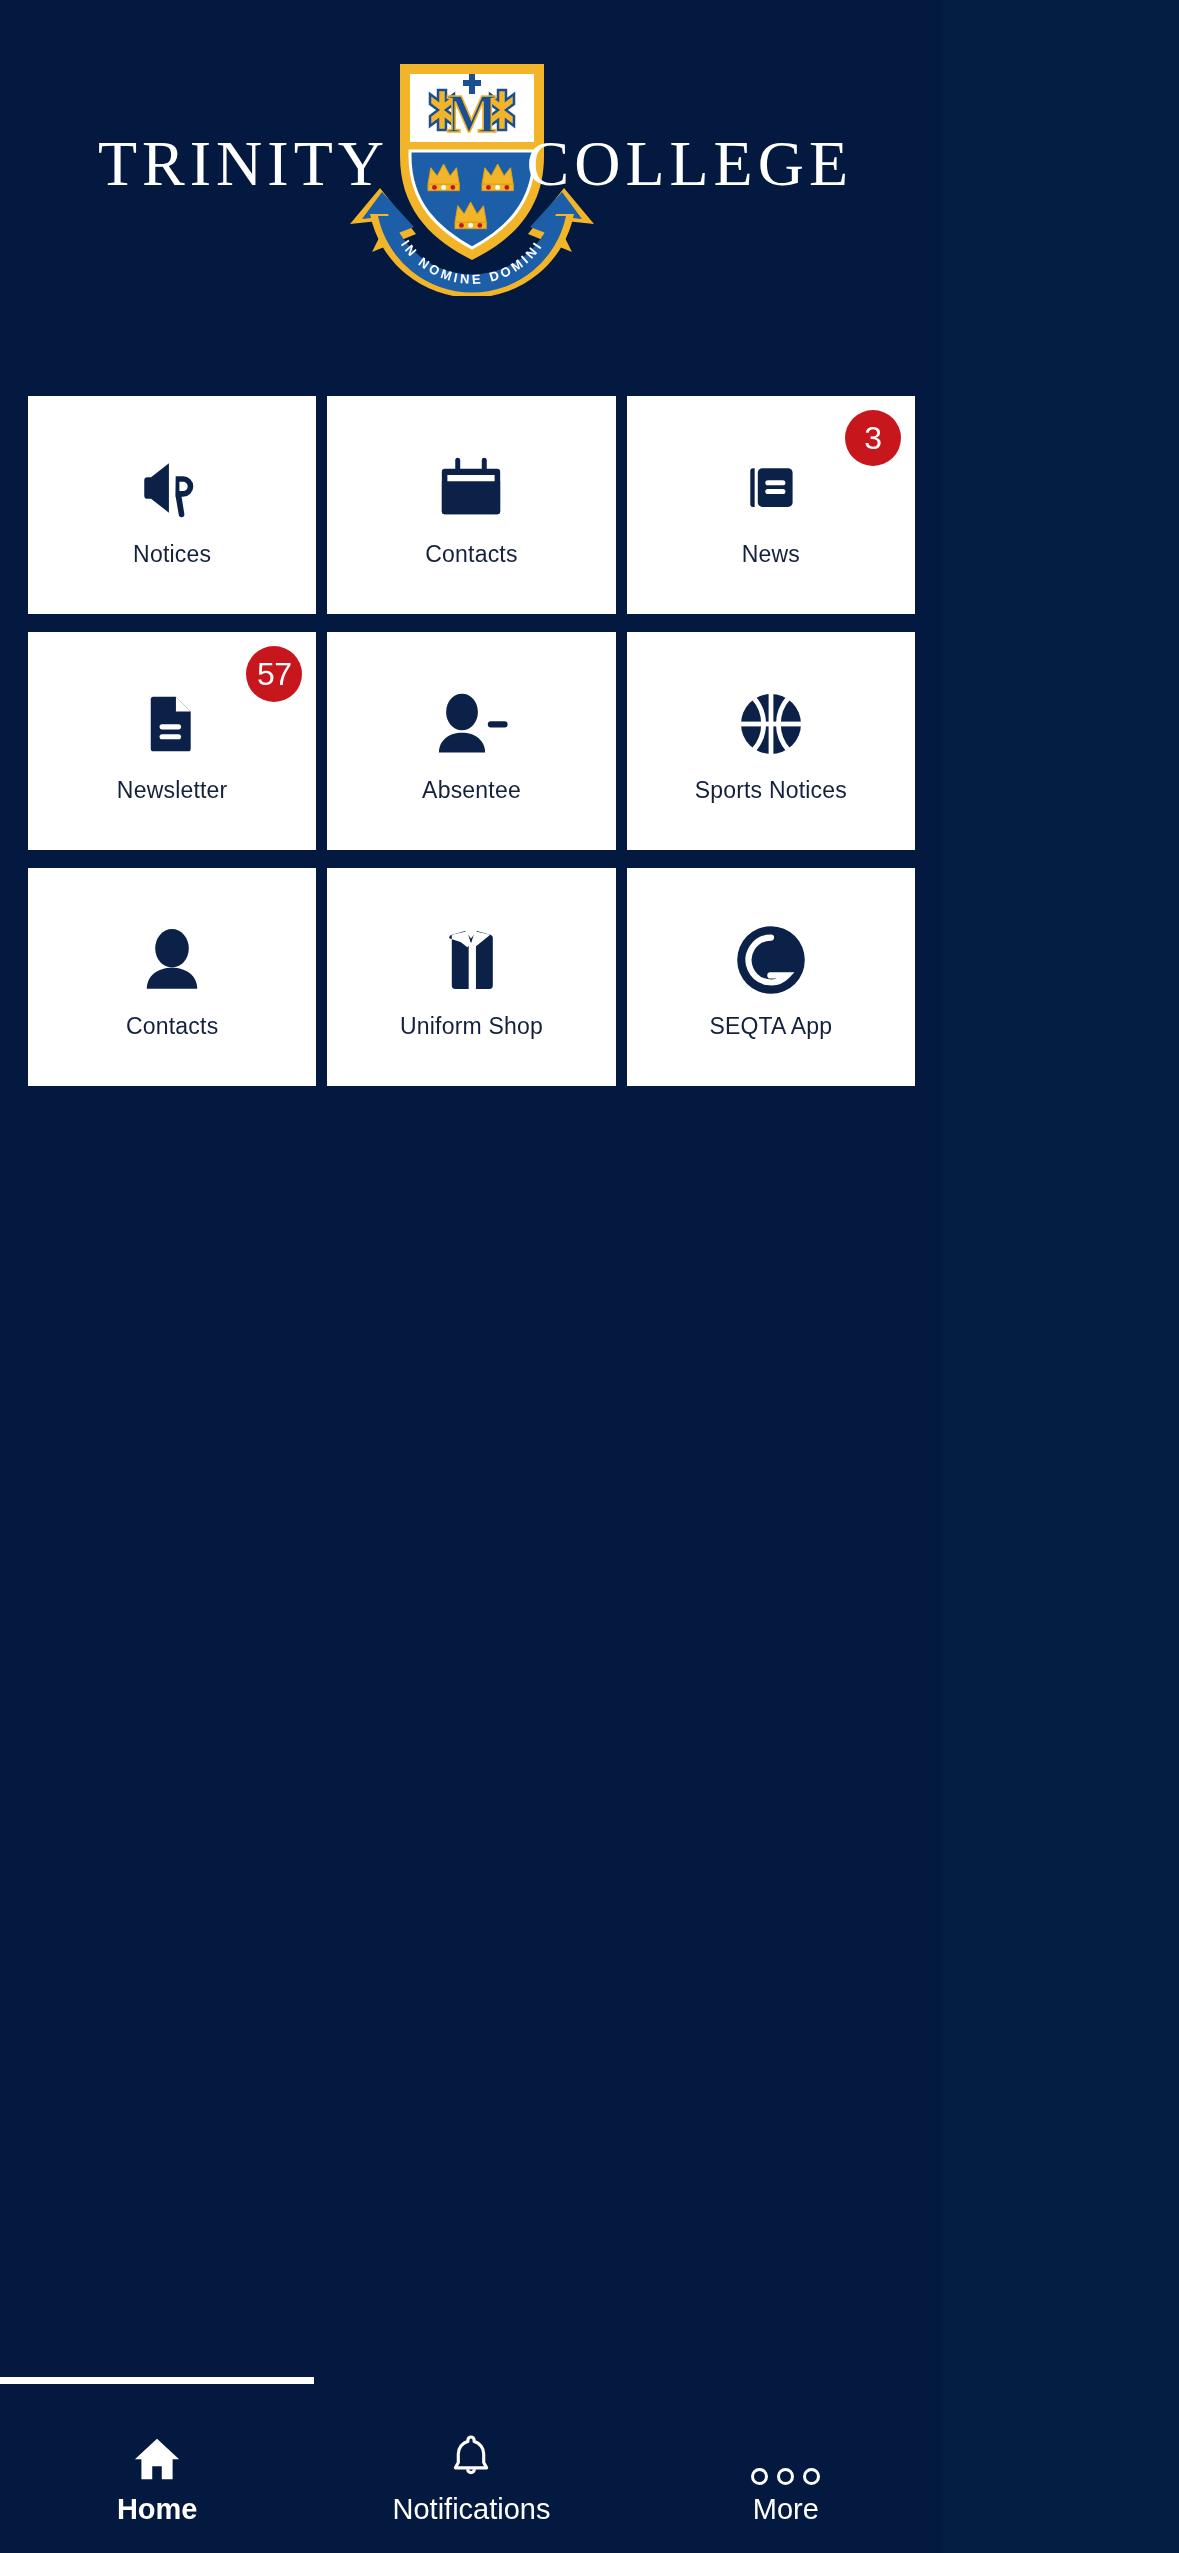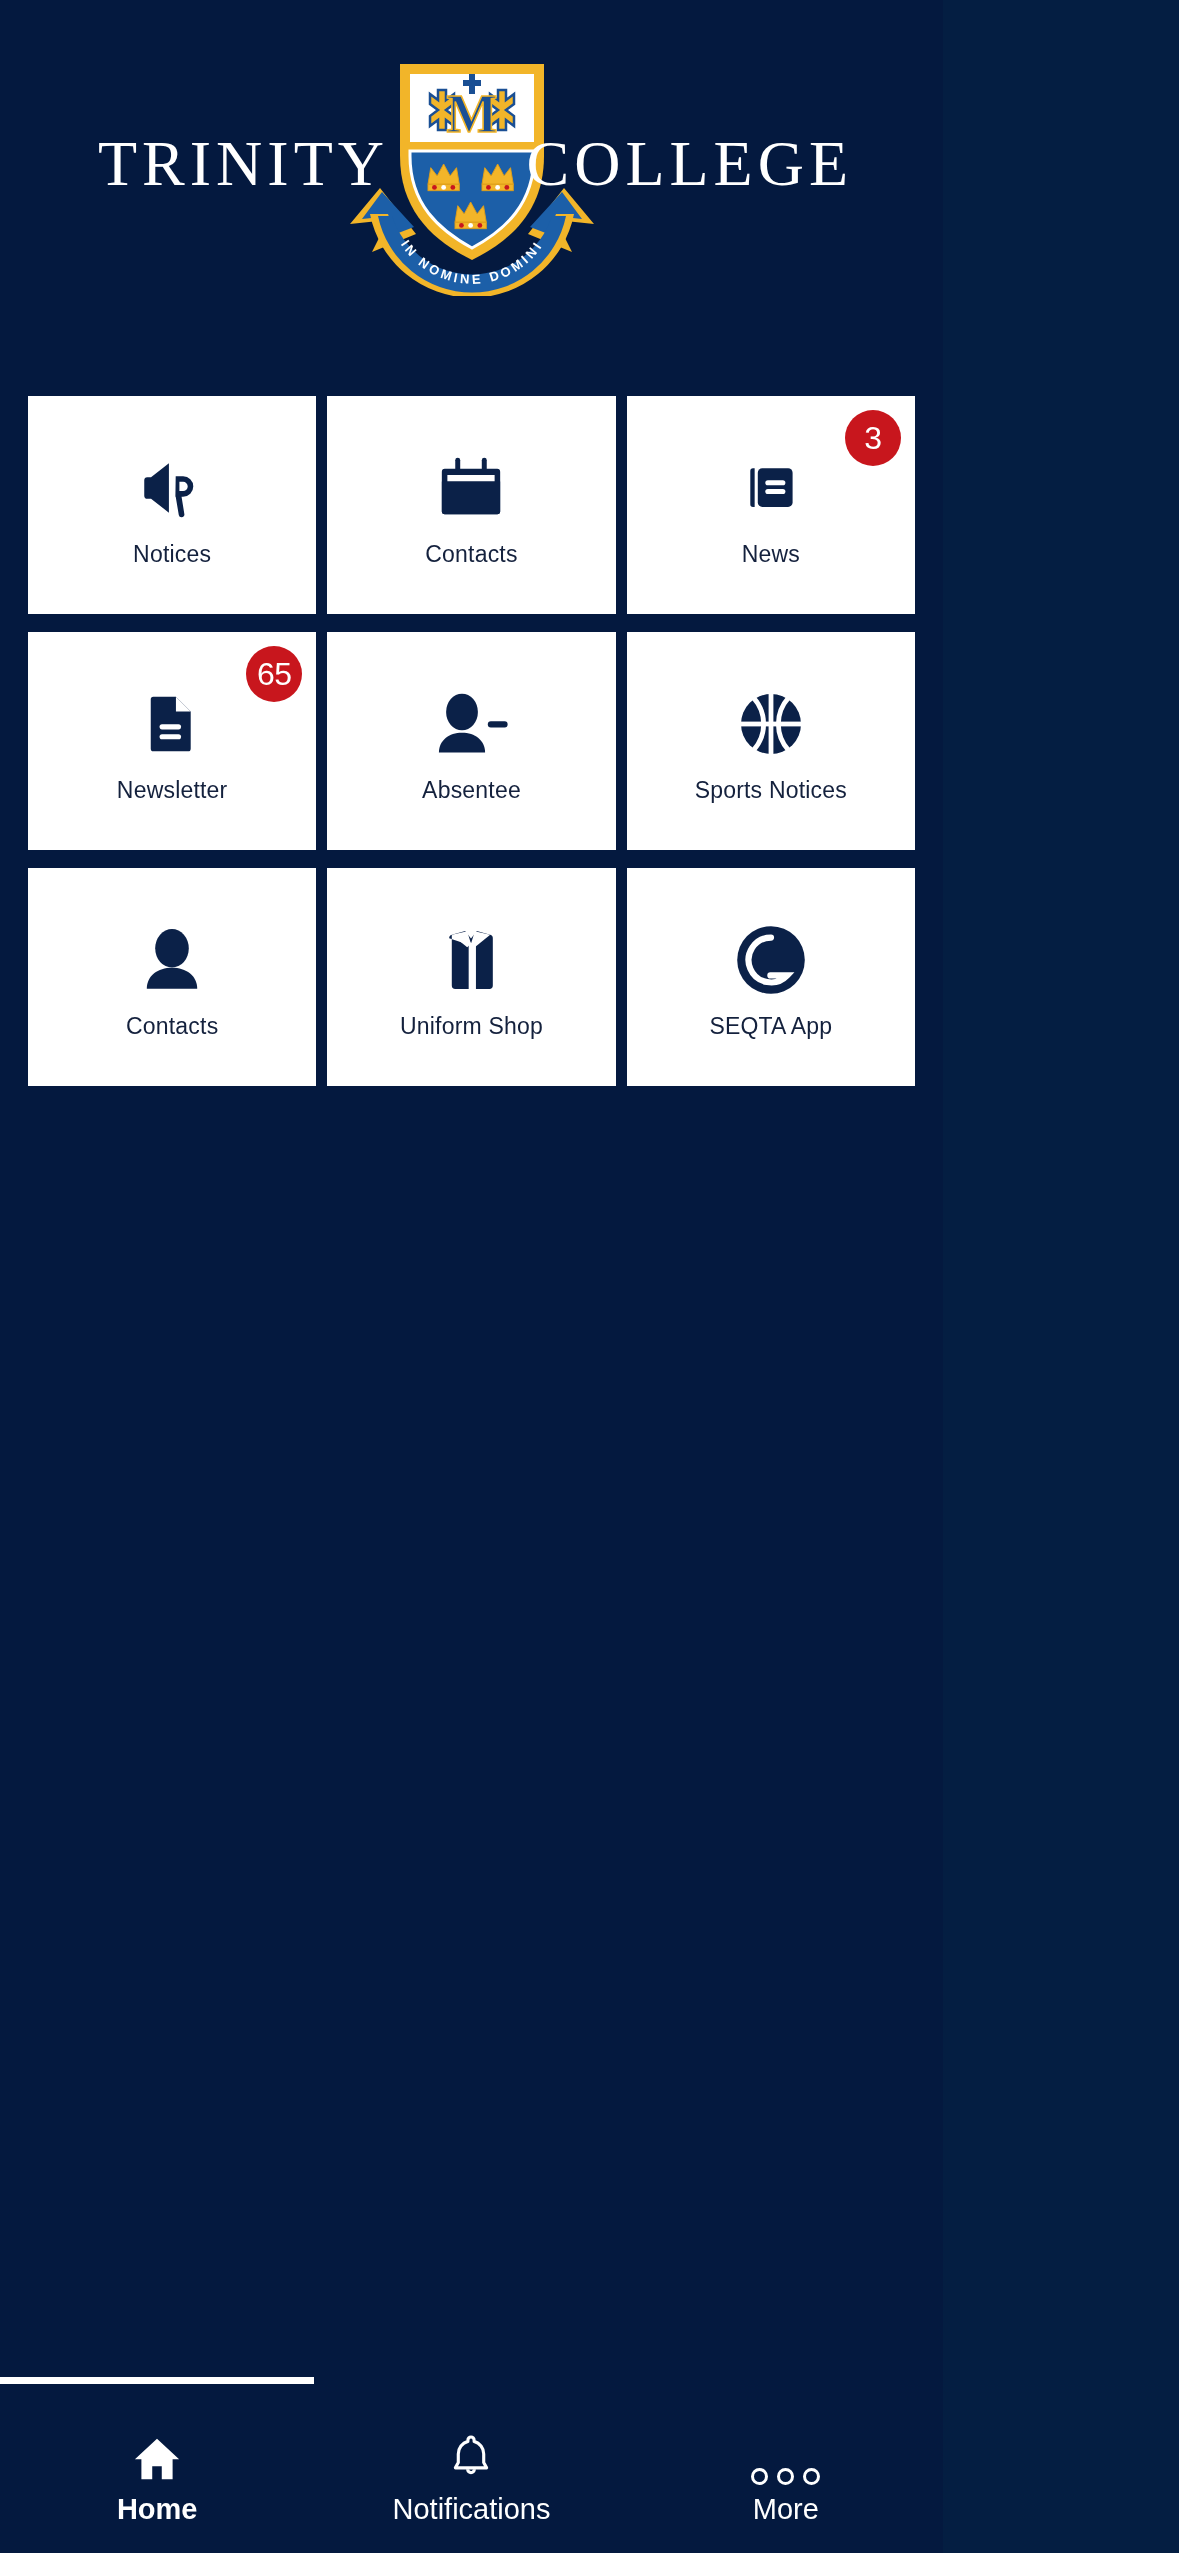--- a/index.html
+++ b/index.html
@@ -308,21 +308,21 @@
             <path d="M5.1 6.3v11.1a.9.9 0 0 0 .9.9h.55V5.4H6a.9.9 0 0 0-.9.9z"></path>
             <rect x="7.6" y="5.4" width="11.6" height="12.9" rx="1.5"></rect>
             <rect x="10.1" y="9.4" width="6.7" height="1.7" rx="0.85" fill="#ffffff"></rect>
             <rect x="10.1" y="12.3" width="6.7" height="1.7" rx="0.85" fill="#ffffff"></rect>
           </svg>
         </div>
         <div class="tile-label">News</div>
       </div>
 
       <div class="tile">
-        <div class="badge">65</div>
+        <div class="badge">57</div>
         <div class="tile-icon">
           <svg width="68" height="68" viewBox="0 0 24 24">
             <path d="M5.4 2.4h8l5.2 5.2v13.1a.9.9 0 0 1-.9.9H5.4a.9.9 0 0 1-.9-.9V3.3a.9.9 0 0 1 .9-.9z"></path>
             <path d="M13.4 2.4l5.2 5.2h-5.2z" fill="#ffffff"></path>
             <rect x="7.6" y="12.1" width="7.6" height="1.8" rx="0.9" fill="#ffffff"></rect>
             <rect x="7.6" y="15.6" width="7.6" height="1.8" rx="0.9" fill="#ffffff"></rect>
           </svg>
         </div>
         <div class="tile-label">Newsletter</div>
       </div>

